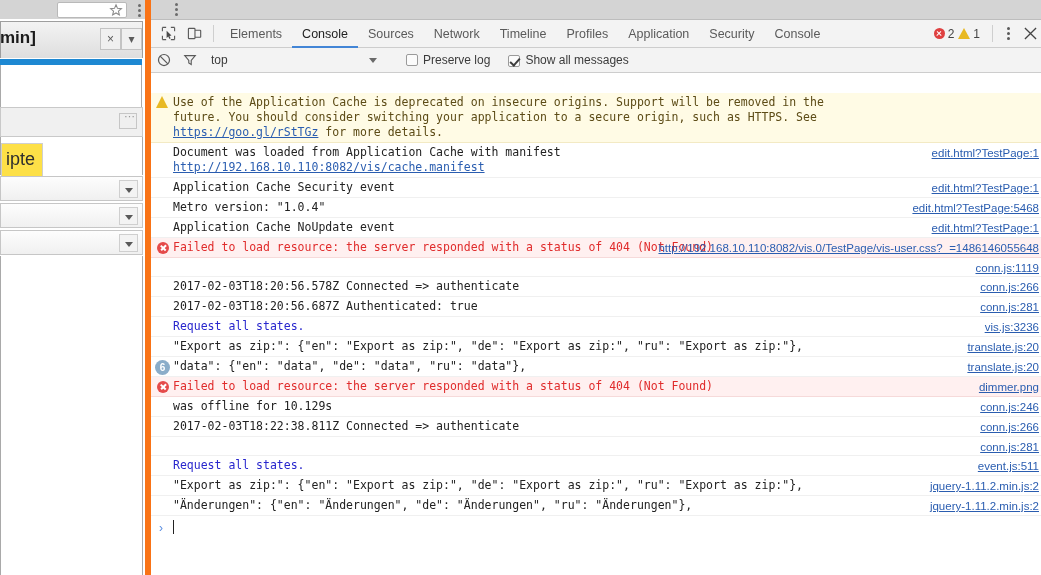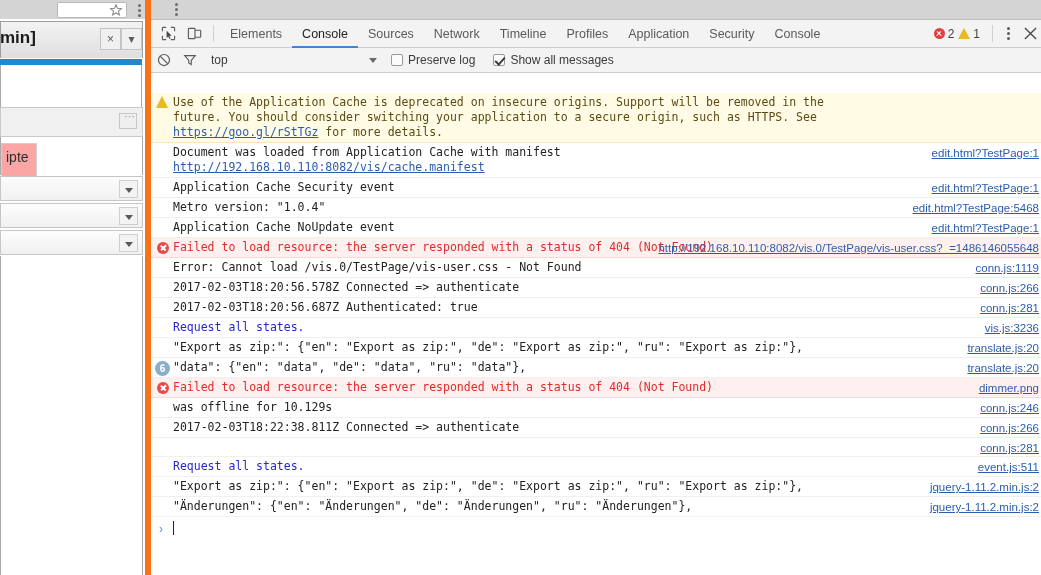--- a/index.html
+++ b/index.html
@@ -34,22 +34,22 @@
   .bg-blue-bar { position:absolute; left:0; top:59px; width:142px; height:6px; background:#1e88d2; }
   .bg-white-area { position:absolute; left:0; top:65px; width:142px; height:42px; background:#fff;
       border-left:1px solid #a9a9a9; border-right:1px solid #a9a9a9; }
   .bg-panel { position:absolute; left:0; width:143px; background:#f0f0f0;
       border:1px solid #c9c9c9; }
   .bg-panel .grip { position:absolute; right:5px; top:5px; width:18px; height:16px;
       background:#efefef; border:1px solid #c6c6c6; }
   .bg-panel .grip::after { content:"⋯"; position:absolute; left:4px; top:-4px; font-size:11px; color:#9a9a9a; }
   .bg-tabrow { position:absolute; left:0; width:143px; height:38px; background:#fff;
       border-left:1px solid #a9a9a9; border-right:1px solid #a9a9a9; }
-  .bg-tab { position:absolute; left:0; top:6px; height:44px; background:#fca5a5;
-      border:1px solid #cfcfcf; padding:5px 7px 0 4px; font-size:14px; color:#2e2e2e; }
+  .bg-tab { position:absolute; left:0; top:6px; height:44px; background:#fde047;
+      border:1px solid #cfcfcf; padding:5px 7px 0 4px; font-size:18px; color:#2e2e2e; }
   .bg-select { position:absolute; left:0; width:143px; height:25px;
       background:linear-gradient(#fdfdfd,#f0f0f0); border:1px solid #c6c6c6; }
   .bg-select .arrow { position:absolute; right:4px; top:3px; width:19px; height:18px;
       background:#f3f3f3; border:1px solid #cfcfcf; }
   .bg-select .arrow::after { content:""; position:absolute; left:5px; top:7px;
       border-left:4px solid transparent; border-right:4px solid transparent; border-top:5px solid #595959; }
   .bg-bottom-fill { position:absolute; left:0; top:256px; width:143px; height:319px; background:#fff;
       border-left:1px solid #a9a9a9; border-right:1px solid #a9a9a9;}
 
   
@@ -88,28 +88,28 @@
 
   
   .dt-filterbar { position:absolute; left:0; top:48px; width:896px; height:25px;
       background:#f3f3f3; border-bottom:1px solid #cdcdcd; display:flex; align-items:center; }
   .fb-icon { width:26px; height:25px; display:flex; align-items:center; justify-content:center;
       color:#5a5a5a; cursor:pointer; }
   .ctx-select { position:relative; width:182px; height:25px; display:flex; align-items:center;
       padding-left:8px; font-size:12px; color:#3b3b3b; cursor:pointer; }
   .ctx-select .caret { position:absolute; right:8px; top:10px; border-left:4px solid transparent;
       border-right:4px solid transparent; border-top:5px solid #6a6a6a; }
-  .cb-wrap { display:flex; align-items:center; gap:5px; margin-left:6px; font-size:12px;
+  .cb-wrap { display:flex; align-items:center; gap:5px; margin-left:21px; font-size:12px;
       color:#3b3b3b; cursor:pointer; }
   .cb { width:12px; height:12px; border:1px solid #9a9a9a; background:#fbfbfb; border-radius:2px;
       position:relative; }
   .cb.checked { background:#fbfbfb; }
   .cb.checked::after { content:""; position:absolute; left:3px; top:0px; width:4px; height:8px;
       border:solid #3d3d3d; border-width:0 2px 2px 0; transform:rotate(42deg); }
-  .cb-wrap.second { margin-left:18px; }
+  .cb-wrap.second { margin-left:18px;align-items:flex-end; }
 
   
   .console-list { position:absolute; left:0; top:73px; width:896px; height:502px;
       background:#fff; overflow:hidden;margin-top:20px; }
   .msg { position:relative; border-bottom:1px solid #f0f0f0; min-height:19px;
       padding:2px 0 2px 22px; font-family:"DejaVu Sans Mono", monospace; font-size:11.5px;
       line-height:15px; color:#222; }
   .msg .text { display:inline-block; max-width:690px; word-break:break-word; white-space:pre-wrap; }
   .msg .src { position:absolute; right:8px; top:3px; font-family:"Liberation Sans", sans-serif;
       font-size:11.5px; color:#2a5db0; text-decoration:underline; cursor:pointer; white-space:nowrap; }
@@ -272,21 +272,21 @@
       </label>
     </div>
 
     <div class="console-list" id="console-list">
         <div class="msg warning"><span class="ico ico-warn"></span><span class="text">Use of the Application Cache is deprecated on insecure origins. Support will be removed in the future. You should consider switching your application to a secure origin, such as HTTPS. See <span class="ilink">https://goo.gl/rStTGz</span> for more details.</span></div>
         <div class="msg info"><span class="text">Document was loaded from Application Cache with manifest <span class="ilink">http://192.168.10.110:8082/vis/cache.manifest</span></span><span class="src">edit.html?TestPage:1</span></div>
         <div class="msg info"><span class="text">Application Cache Security event</span><span class="src">edit.html?TestPage:1</span></div>
         <div class="msg info"><span class="text">Metro version: "1.0.4"</span><span class="src">edit.html?TestPage:5468</span></div>
         <div class="msg info"><span class="text">Application Cache NoUpdate event</span><span class="src">edit.html?TestPage:1</span></div>
         <div class="msg error"><span class="ico ico-err"></span><span class="text">Failed to load resource: the server responded with a status of 404 (Not Found)</span><span class="src">http://192.168.10.110:8082/vis.0/TestPage/vis-user.css?_=1486146055648</span></div>
-        <div class="msg info"><span class="text">Error: Cannot load /vis.0/TestPage/vis-user.css - Not Found</span><span class="src">conn.js:1119</span></div>
+        <div class="msg info"><span class="src">conn.js:1119</span></div>
         <div class="msg info"><span class="text">2017-02-03T18:20:56.578Z Connected =&gt; authenticate</span><span class="src">conn.js:266</span></div>
         <div class="msg info"><span class="text">2017-02-03T18:20:56.687Z Authenticated: true</span><span class="src">conn.js:281</span></div>
         <div class="msg blue"><span class="text">Request all states.</span><span class="src">vis.js:3236</span></div>
         <div class="msg info"><span class="text">"Export as zip:": {"en": "Export as zip:", "de": "Export as zip:", "ru": "Export as zip:"},</span><span class="src">translate.js:20</span></div>
         <div class="msg info"><span class="badge">6</span><span class="text">"data": {"en": "data", "de": "data", "ru": "data"},</span><span class="src">translate.js:20</span></div>
         <div class="msg error"><span class="ico ico-err"></span><span class="text">Failed to load resource: the server responded with a status of 404 (Not Found)</span><span class="src">dimmer.png</span></div>
         <div class="msg info"><span class="text">was offline for 10.129s</span><span class="src">conn.js:246</span></div>
         <div class="msg info"><span class="text">2017-02-03T18:22:38.811Z Connected =&gt; authenticate</span><span class="src">conn.js:266</span></div>
         <div class="msg info"><span class="src">conn.js:281</span></div>
         <div class="msg blue"><span class="text">Request all states.</span><span class="src">event.js:511</span></div>

